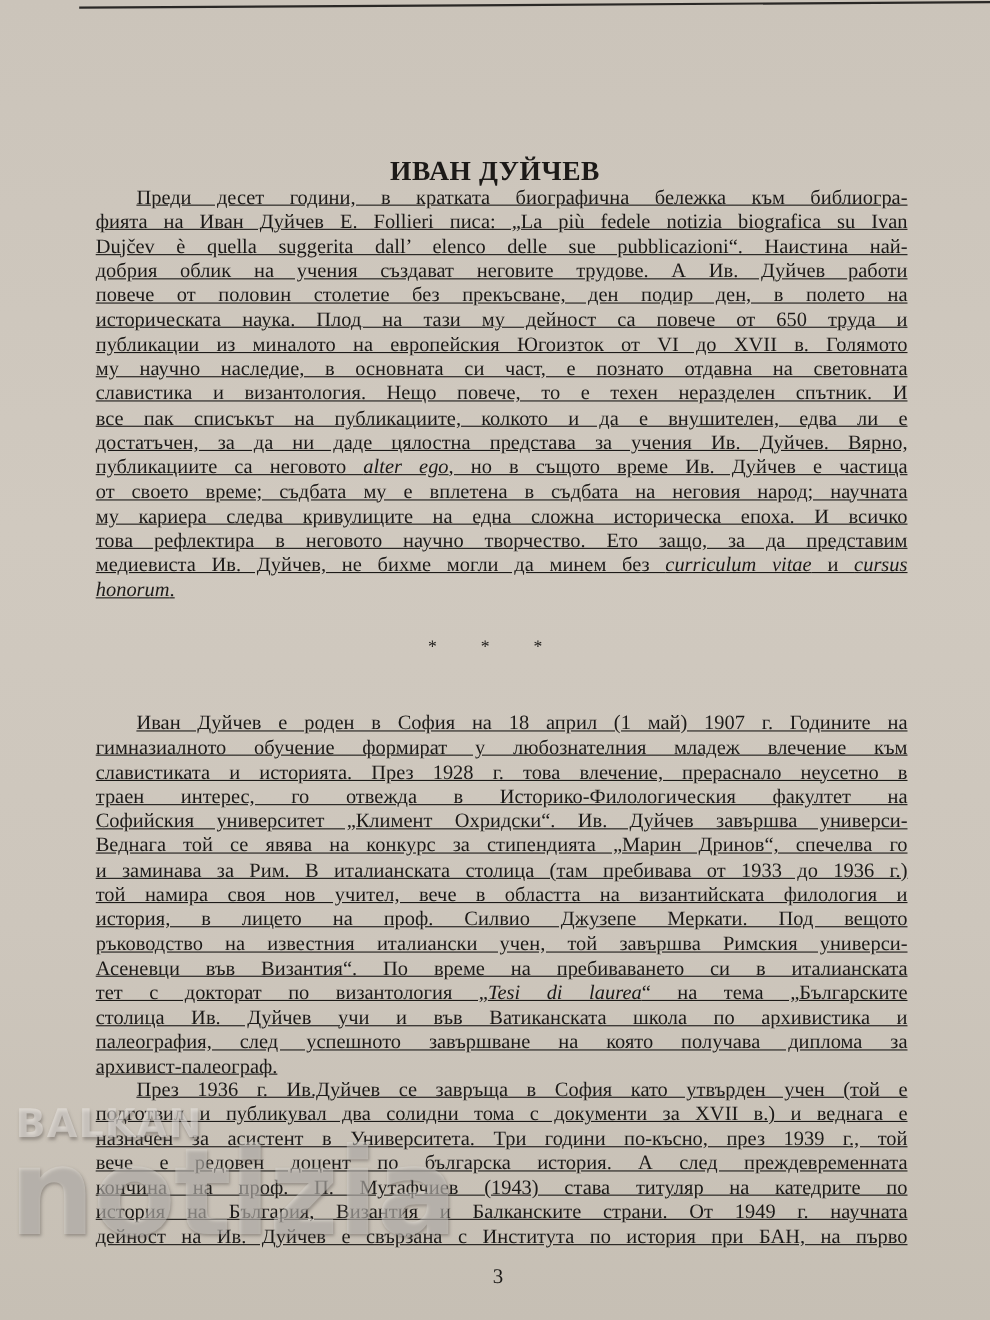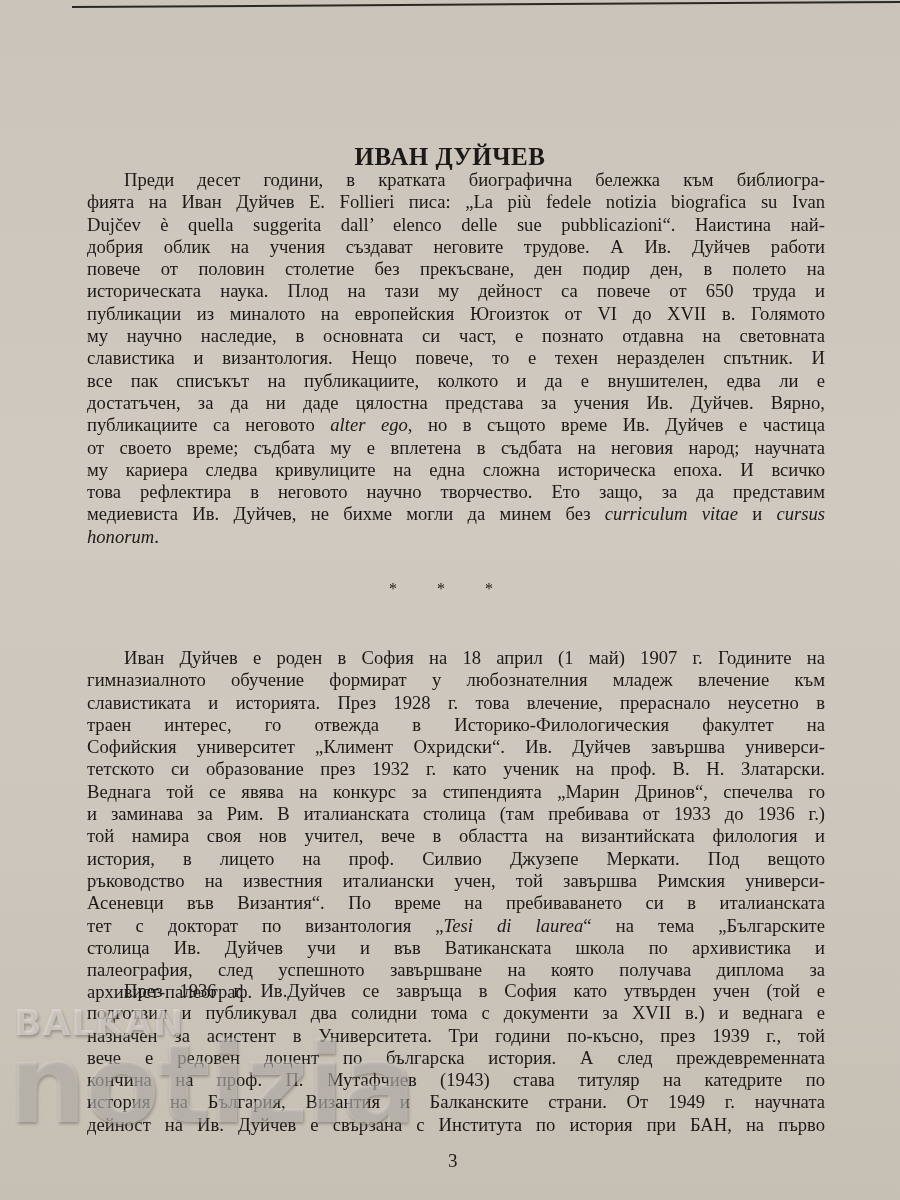--- a/index.html
+++ b/index.html
@@ -26,20 +26,21 @@
       font-weight: bold;
       font-size: 25px;
       letter-spacing: 0.5px;
       font-family: "Liberation Serif", serif;
     }
     .text-block {
       position: absolute; left: 87px; width: 738px;
       font-size: 18.6px;
       line-height: 22.3px;
       text-align: justify;
+      text-decoration: underline;
     }
     .line {
       display: block;
       white-space: nowrap;
       text-align: justify;
       text-align-last: justify;
       height: 22.3px;
     }
     .line.last { text-align-last: left; }
     .line.indent { padding-left: 37px; }
@@ -90,21 +91,20 @@
   </div>
 
   <div class="stars">* * *</div>
 
   <div class="text-block" style="top:623px;margin-top:24px;">
     <span class="line indent">Иван Дуйчев е роден в София на 18 април (1 май) 1907 г. Годините на</span>
     <span class="line">гимназиалното обучение формират у любознателния младеж  влечение към</span>
     <span class="line">славистиката и историята. През 1928 г. това влечение, прераснало неусетно в</span>
     <span class="line">траен интерес, го отвежда в Историко-Филологическия факултет на</span>
     <span class="line">Софийския университет „Климент Охридски“. Ив. Дуйчев завършва универси-</span>
-    <span class="line">тетското си образование през 1932 г. като ученик на проф. В. Н. Златарски.</span>
     <span class="line">Веднага той се явява на конкурс за стипендията „Марин Дринов“, спечелва го</span>
     <span class="line">и заминава за Рим. В италианската столица (там пребивава от 1933 до 1936 г.)</span>
     <span class="line">той намира своя нов учител, вече в областта на византийската филология и</span>
     <span class="line">история, в лицето на проф. Силвио Джузепе Меркати. Под вещото</span>
     <span class="line">ръководство на известния италиански учен, той завършва Римския универси-</span>
     <span class="line">Асеневци във Византия“. По време на пребиваването си в италианската</span>
     <span class="line"><span>тет с докторат по византология „</span><i>Tesi di laurea</i><span>“ на тема „Българските</span></span>
     <span class="line">столица Ив. Дуйчев учи и във Ватиканската школа по архивистика и</span>
     <span class="line">палеография, след успешното завършване на която получава диплома за</span>
     <span class="line last">архивист-палеограф.</span>

